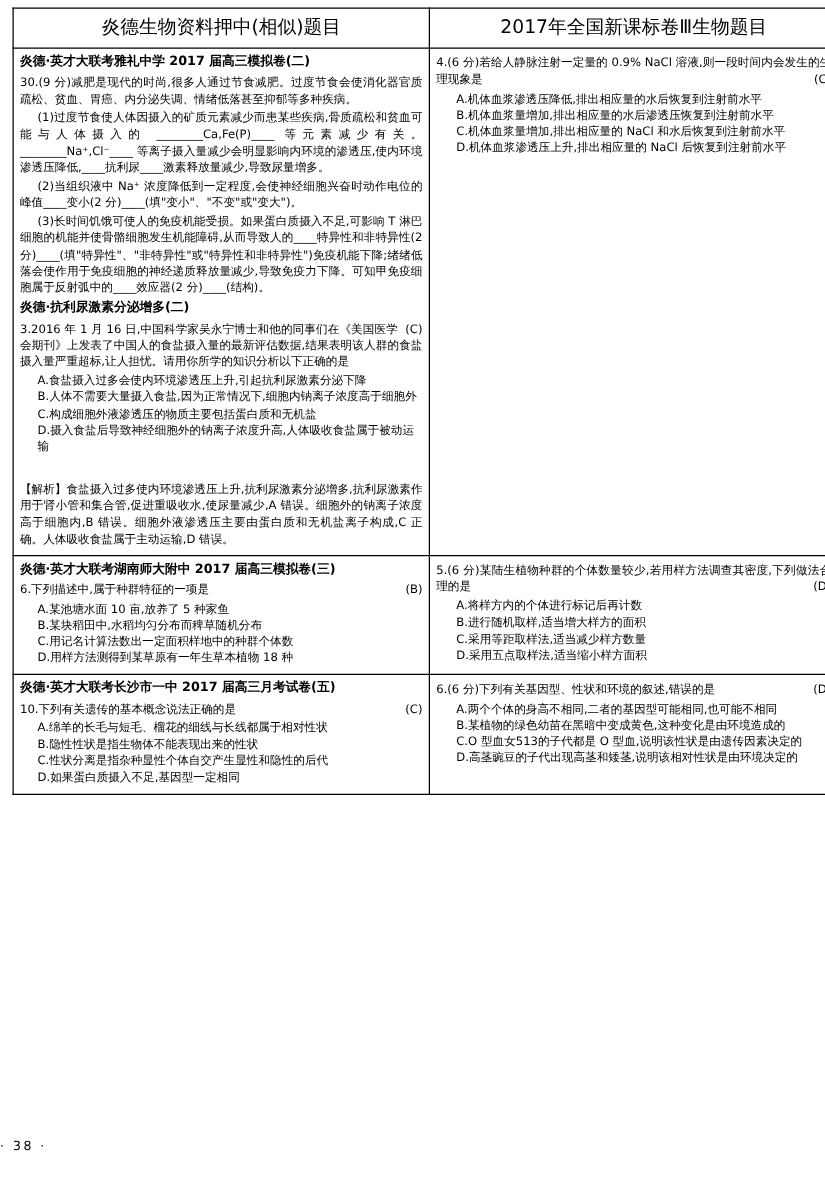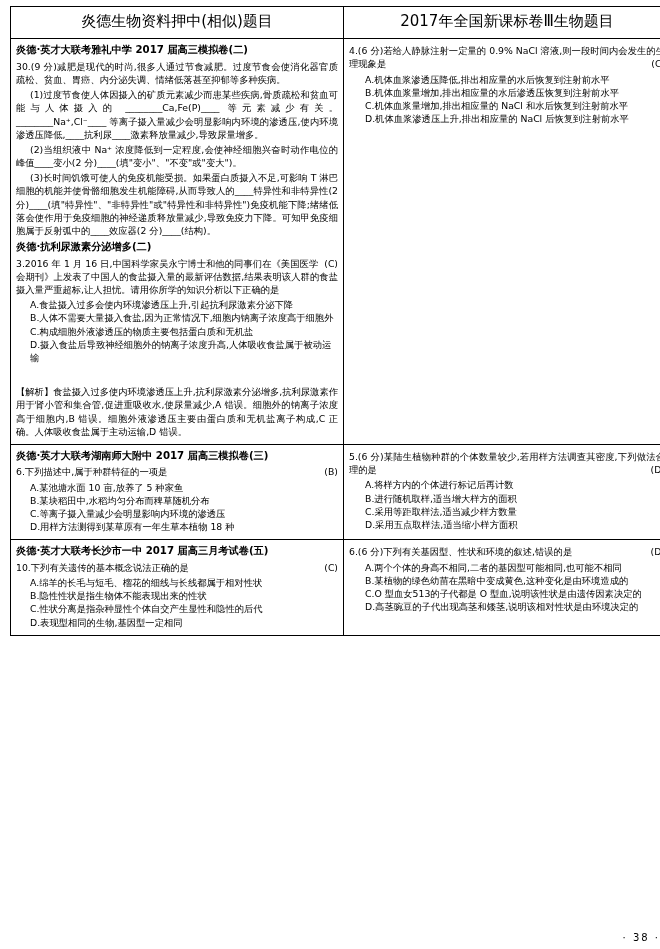--- a/index.html
+++ b/index.html
@@ -65,24 +65,24 @@
   .ans {
     float: right;
     margin-left: 6px;
   }
   .analysis {
     text-align: justify;
     margin-top: 21px;
   }
   .footer {
     position: absolute;
-    bottom: 4px;
+    bottom: 24px;
     left: 0;
     width: 660px;
-    text-align: right;
+    text-align: left;
     font-size: 10px;
     letter-spacing: 2px;
   }
   .right-cell { font-size: 9.3px; }
   .clear { clear: both; }
 </style>
 </head>
 <body>
 
 <div class="page">
@@ -129,21 +129,21 @@
     <tr>
       <td class="col-l">
 
         <div class="sec-title">炎德·英才大联考湖南师大附中 2017 届高三模拟卷(三)</div>
         <div class="q q-body">
           <span class="ans">(B)</span>
           <span>6.下列描述中,属于种群特征的一项是</span>
         </div>
         <div class="opt">A.某池塘水面 10 亩,放养了 5 种家鱼</div>
         <div class="opt">B.某块稻田中,水稻均匀分布而稗草随机分布</div>
-        <div class="opt">C.等离子摄入量减少会明显影响内环境的渗透压</div>
+        <div class="opt">C.用记名计算法数出一定面积样地中的种群个体数</div>
         <div class="opt">D.用样方法测得到某草原有一年生草本植物 18 种</div>
       </td>
       <td class="col-r right-cell">
         <div class="q q-body">
           <span>5.(6 分)某陆生植物种群的个体数量较少,若用样方法调查其密度,下列做法合理的是</span>
           <span class="ans">(D)</span>
         </div>
         <div class="clear"></div>
         <div class="opt-r">A.将样方内的个体进行标记后再计数</div>
         <div class="opt-r">B.进行随机取样,适当增大样方的面积</div>
@@ -155,21 +155,21 @@
       <td class="col-l">
 
         <div class="sec-title">炎德·英才大联考长沙市一中 2017 届高三月考试卷(五)</div>
         <div class="q q-body">
           <span class="ans">(C)</span>
           <span>10.下列有关遗传的基本概念说法正确的是</span>
         </div>
         <div class="opt">A.绵羊的长毛与短毛、榴花的细线与长线都属于相对性状</div>
         <div class="opt">B.隐性性状是指生物体不能表现出来的性状</div>
         <div class="opt">C.性状分离是指杂种显性个体自交产生显性和隐性的后代</div>
-        <div class="opt">D.表现型相同的生物,基因型一定相同</div>
+        <div class="opt">D.如果蛋白质摄入不足,基因型一定相同</div>
       </td>
       <td class="col-r right-cell">
         <div class="q q-body">
           <span>6.(6 分)下列有关基因型、性状和环境的叙述,错误的是</span>
           <span class="ans">(D)</span>
         </div>
         <div class="clear"></div>
         <div class="opt-r">A.两个个体的身高不相同,二者的基因型可能相同,也可能不相同</div>
         <div class="opt-r">B.某植物的绿色幼苗在黑暗中变成黄色,这种变化是由环境造成的</div>
         <div class="opt-r">C.O 型血女513的子代都是 O 型血,说明该性状是由遗传因素决定的</div>

